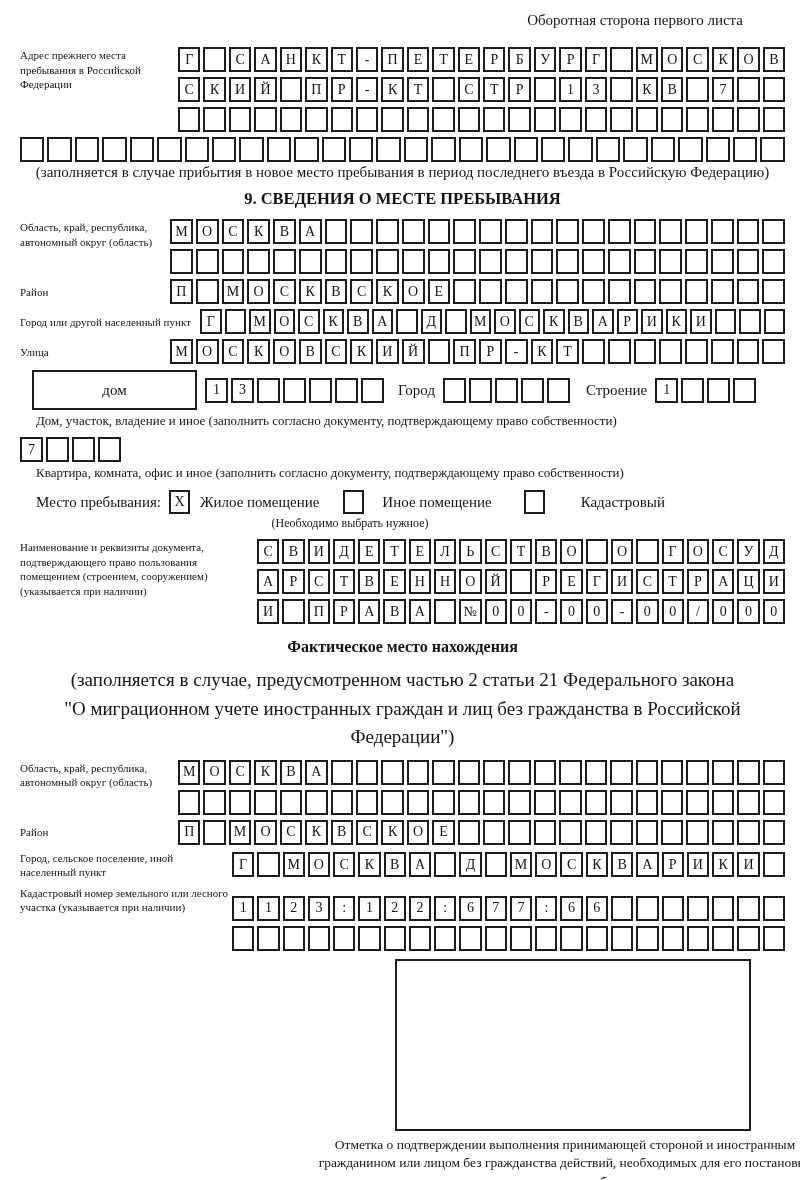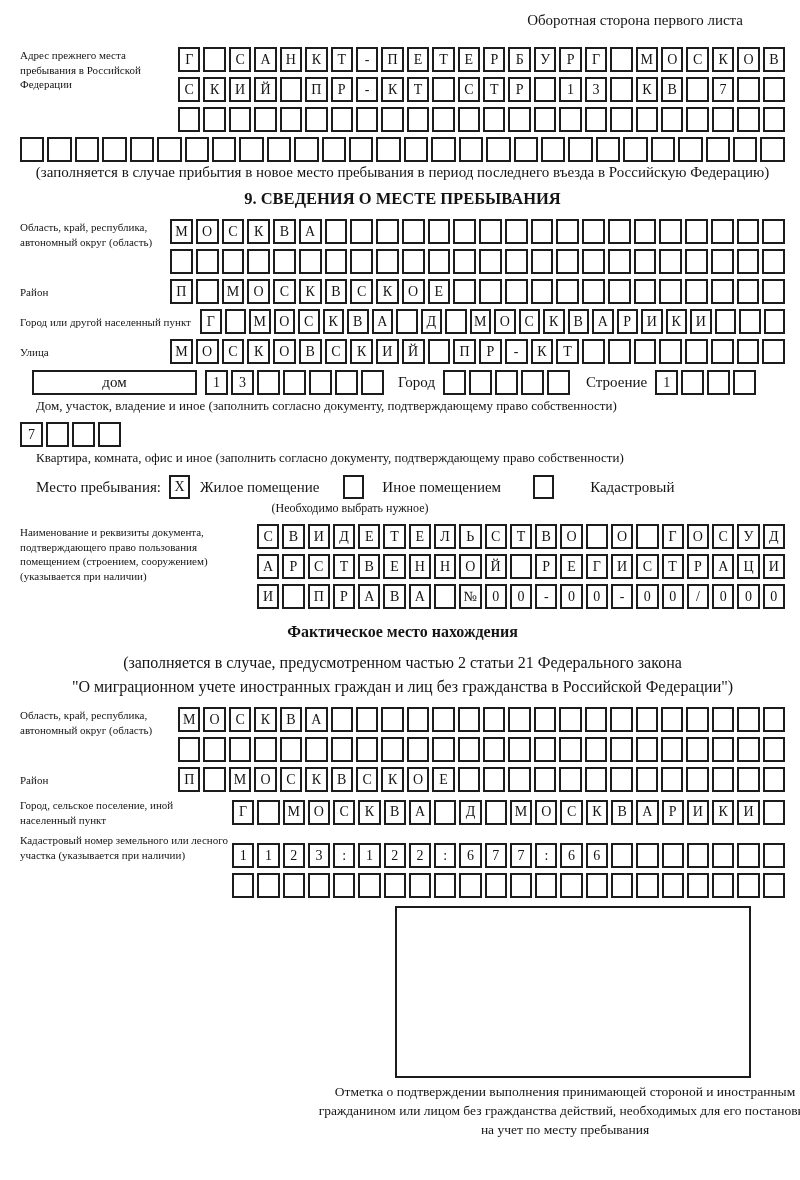--- a/index.html
+++ b/index.html
@@ -27,37 +27,37 @@
     display:flex; align-items:center; justify-content:center; font-size:14px;
   }
   .fixed { flex:none; }
   .fixed .cell { flex:none; width:19px; }
 
   .note { font-size:15px; text-align:center; margin:1px 0 8px; }
   .sect-title { font-weight:bold; font-size:16.5px; text-align:center; margin:4px 0 10px; }
 
   .house-row { display:flex; align-items:center; margin:6px 0 3px; }
   .labelbox {
-    border:2px solid #1c1c1c; height:25px; box-sizing:border-box; background:#fff;
+    border:2px solid #1c1c1c; height:40px; box-sizing:border-box; background:#fff;
     display:flex; align-items:center; justify-content:center; font-size:15px; flex:none;
   }
   .dom-box { width:165px; margin-left:12px; margin-right:8px; }
   .kv-box  { width:200px; margin-left:12px; margin-right:8px; }
   .inline-lbl { font-size:15px; flex:none; }
   .note-left { font-size:13px; margin:3px 0 8px; padding-left:16px; }
 
   .stay-row { display:flex; align-items:center; font-size:15px; margin-top:9px; padding-left:16px; }
   .cbox {
     width:21px; height:24px; border:2px solid #1c1c1c; box-sizing:border-box; flex:none;
     display:flex; align-items:center; justify-content:center; font-size:14px; background:#fff;
   }
   .stay-note { font-size:12px; text-align:center; width:330px; margin-left:165px; margin-top:2px; margin-bottom:8px; }
 
   .fact-title { font-weight:bold; font-size:16px; text-align:center; margin:14px 0 10px; }
-  .fact-note { font-size:16px; text-align:center; line-height:1.5; margin-bottom:8px; }
+  .fact-note { font-size:19px; text-align:center; line-height:1.5; margin-bottom:8px; }
 
   .cad-col { margin-top:11px; }
 
   .stamp-box {
     width:356px; height:172px; border:2px solid #1c1c1c; box-sizing:border-box;
     margin-left:375px; margin-top:8px; background:#fff;
   }
   .stamp-caption {
     width:500px; margin-left:295px; margin-top:5px;
     text-align:center; font-size:13.5px; line-height:1.4;
@@ -372,21 +372,21 @@
         <span class="cell"></span>
       </div>
   </div>
   <div class="note-left">Квартира, комната, офис и иное (заполнить согласно документу, подтверждающему право собственности)</div>
 
   <div class="stay-row">
     <span>Место пребывания:</span>
     <span class="cbox" style="margin-left:8px;">X</span>
     <span style="margin-left:10px;">Жилое помещение</span>
     <span class="cbox" style="margin-left:24px;"></span>
-    <span style="margin-left:18px;">Иное помещением</span>
+    <span style="margin-left:18px;">Иное помещение</span>
     <span class="cbox" style="margin-left:32px;"></span>
     <span style="margin-left:36px;">Кадастровый</span>
   </div>
   <div class="stay-note">(Необходимо выбрать нужное)</div>
 
   <div class="frow">
     <div class="flabel w235">Наименование и реквизиты документа, подтверждающего право пользования помещением (строением, сооружением) (указывается при наличии)</div>
     <div class="grid-col">
       <div class="cells">
           <span class="cell">С</span>

